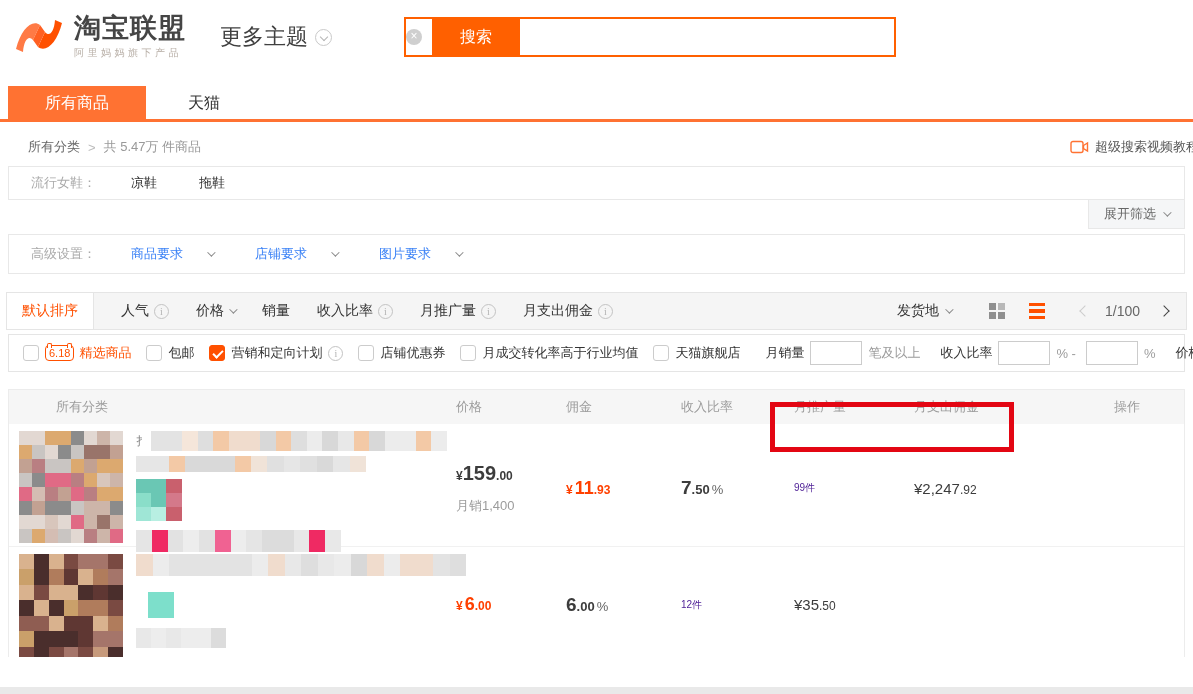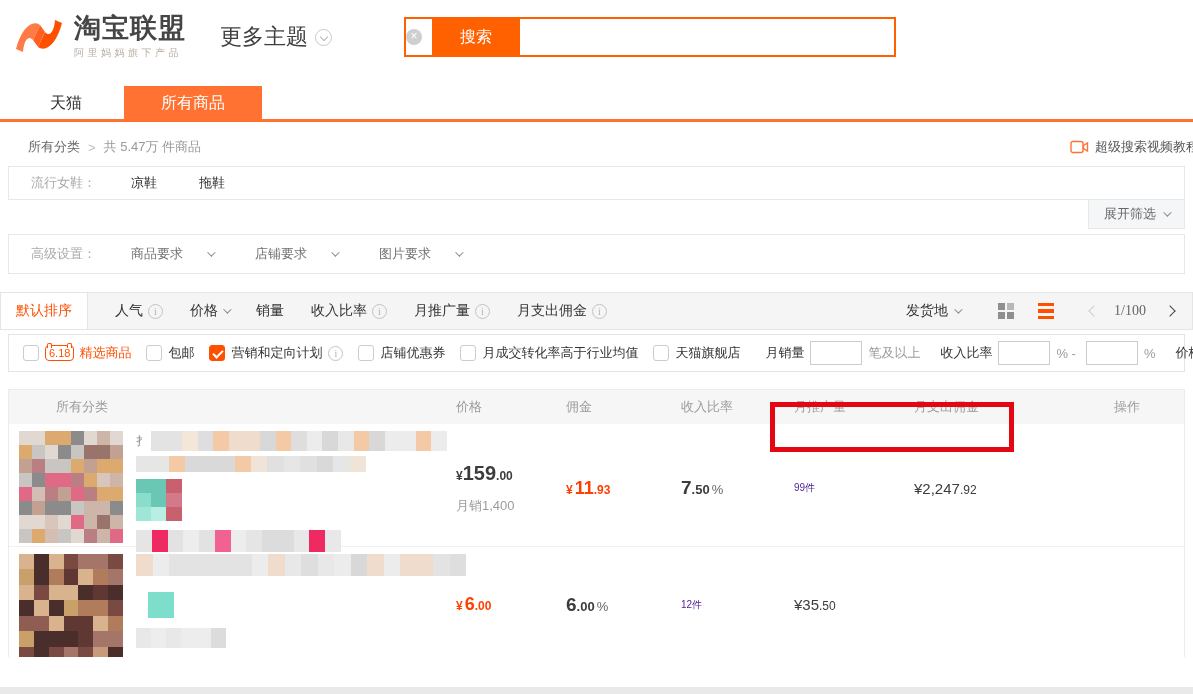--- a/index.html
+++ b/index.html
@@ -33,24 +33,24 @@
   .bc-right { margin-left:auto; display:flex; align-items:center; gap:6px; color:#555; white-space:nowrap; margin-right:-6px; cursor:pointer; }
   
   .panel { border:1px solid #e8e8e8; margin:0 8px; background:#fff; }
   .f-row { display:flex; align-items:center; height:32px; font-size:13px; }
   .f-label { color:#aaa; padding-left:22px; width:122px; flex-shrink:0; }
   .f-opt { color:#333; margin-right:42px; cursor:pointer; }
   .expand-row { margin:0 8px; display:flex; justify-content:flex-end; }
   .expand-btn { background:#f5f6f7; border:1px solid #e8e8e8; border-top:none; height:29px; padding:0 15px; font-size:13px; color:#666; display:flex; align-items:center; gap:7px; cursor:pointer; }
   .adv-panel { margin-top:5px; }
   .adv-row { height:38px; }
-  .dd-opt { color:#737373; margin-right:36px; display:inline-flex; align-items:center; gap:24px; cursor:pointer; width:88px; }
+  .dd-opt { color:#3b82f6; margin-right:36px; display:inline-flex; align-items:center; gap:24px; cursor:pointer; width:88px; }
   .caret { display:inline-block; width:6px; height:6px; border-right:1.2px solid #888; border-bottom:1.2px solid #888; transform:rotate(45deg) translateY(-2px); }
   
-  .sortbar { margin:18px 0 0; height:38px; background:#f5f5f5; border:1px solid #e5e5e5; display:flex; align-items:center; font-size:14px;font-family:Liberation Serif, serif; }
+  .sortbar { margin:18px 6px 0; height:38px; background:#f5f5f5; border:1px solid #e5e5e5; display:flex; align-items:center; font-size:14px; }
   .sort-default { background:#fff; color:#ff5000; height:36px; display:flex; align-items:center; padding:0 15px; border-right:1px solid #e5e5e5; cursor:pointer; }
   .sort-item { margin-left:27px; color:#333; display:inline-flex; align-items:center; gap:5px; cursor:pointer; }
   .info { width:15px; height:15px; border-radius:50%; border:1px solid #c3c3c3; color:#b2b2b2; font-size:10px; display:inline-flex; align-items:center; justify-content:center; font-family:"Liberation Serif",serif; }
   .info::before { content:"i"; }
   .ship-from { margin-left:auto; color:#333; display:inline-flex; align-items:center; gap:6px; cursor:pointer; }
   .icon-grid { width:16px; height:16px; display:grid; grid-template-columns:7px 7px; grid-template-rows:7px 7px; gap:2px; margin-left:38px; cursor:pointer; }
   .icon-grid span { background:#8f8f8f; }
   .icon-grid span:nth-child(2) { background:#b8b8b8; }
   .icon-list { display:flex; flex-direction:column; gap:3px; margin-left:24px; cursor:pointer; }
   .icon-list span { width:16px; height:3.5px; background:#ff5000; }
@@ -137,22 +137,22 @@
         <i></i>
       </span>
   </div>
   <div class="search-wrap">
     <span class="clear-ic">×</span>
     <button class="search-btn">搜索</button>
   </div>
 </div>
 
 <div class="tabbar">
+  <div class="tab active">所有商品</div>
   <div class="tab plain">天猫</div>
-  <div class="tab active">所有商品</div>
 </div>
 
 <div class="bc-row">
   <span class="bc-cat">所有分类</span>
   <span class="bc-sep">&gt;</span>
   <span class="bc-count">共 5.47万 件商品</span>
   <span class="bc-right">
     <svg class="video-ic" width="19" height="14" viewBox="0 0 19 14">
       <rect x="1" y="1.5" width="12" height="11" rx="2" fill="none" stroke="#ff7232" stroke-width="1.4"></rect>
       <path d="M13.5 5.5 L17.5 3 V11 L13.5 8.5 Z" fill="none" stroke="#ff7232" stroke-width="1.4"></path>

